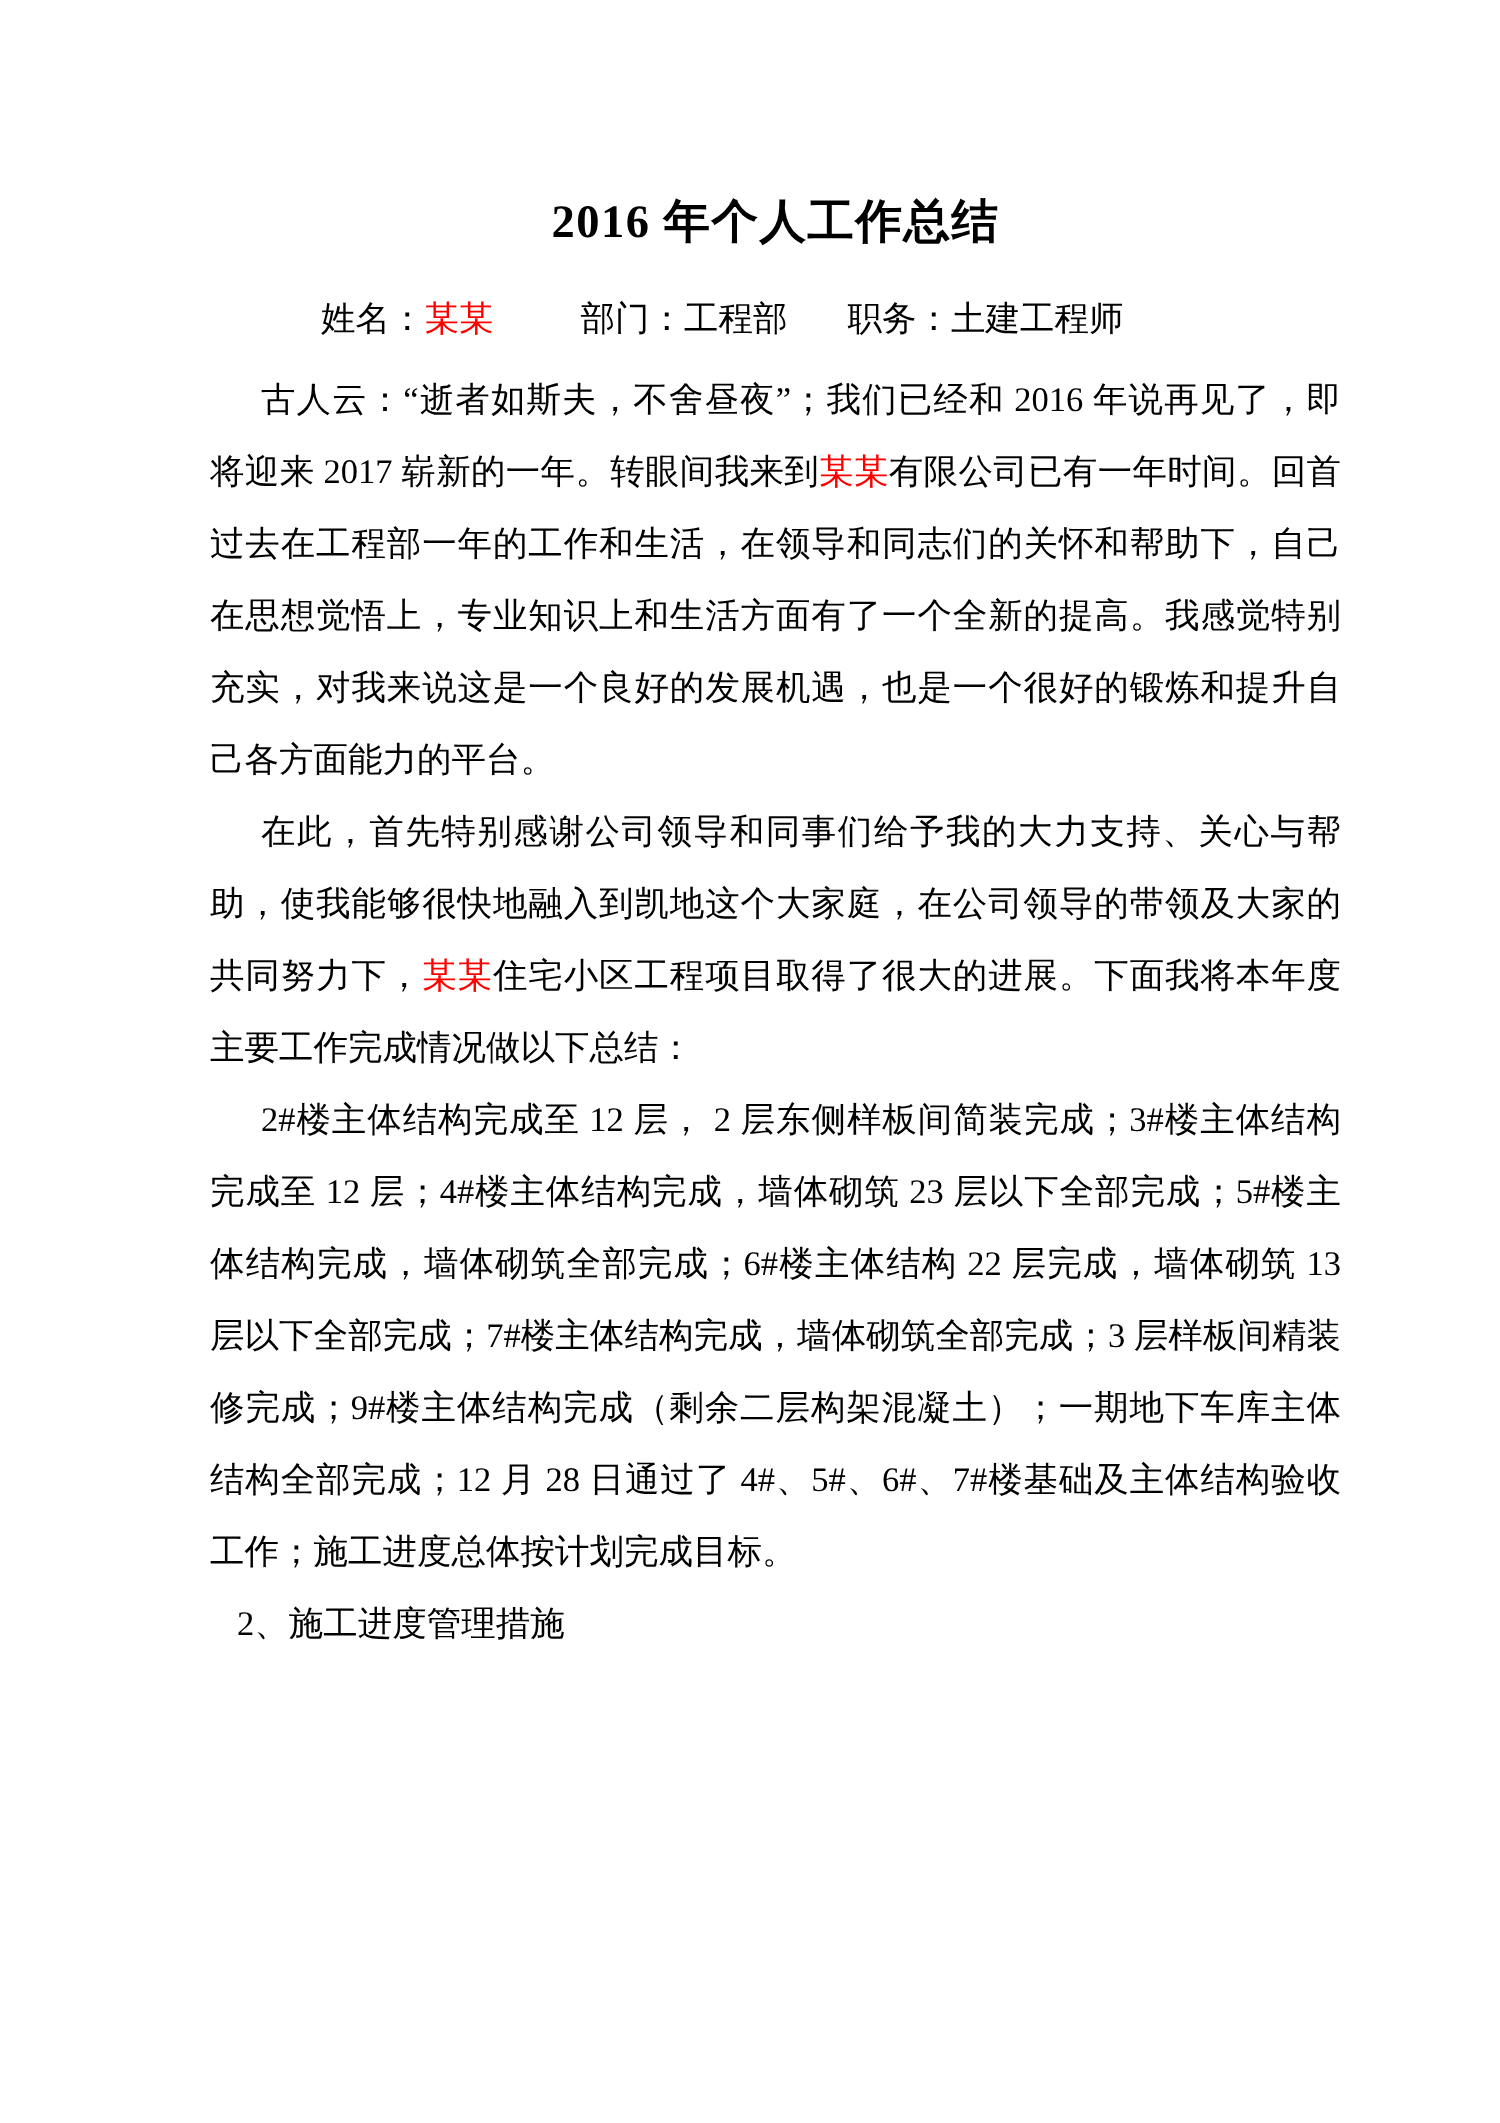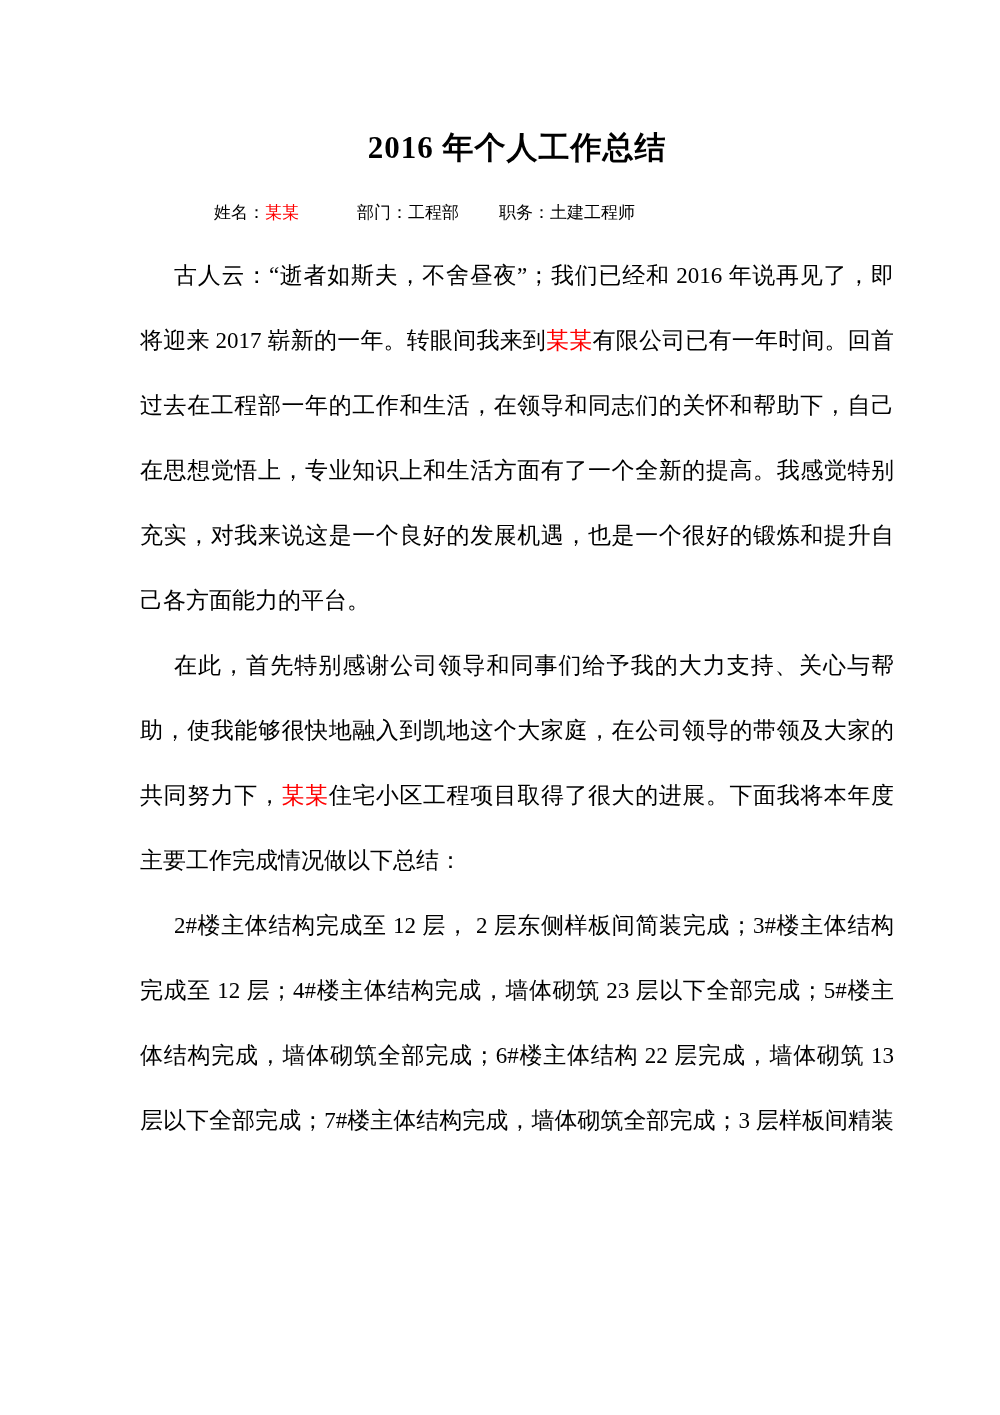--- a/index.html
+++ b/index.html
@@ -25,31 +25,31 @@
     margin: 0;
     font-size: 31px;
     font-weight: 700;
     text-align: center;
     line-height: 44px;
     letter-spacing: 1px;
   }
   .meta {
     margin: 26px 0 0 0;
     padding-left: 74px;
-    font-size: 17px;
+    font-size: 23px;
     line-height: 34px;
     white-space: nowrap;
   }
   .gap { display: inline-block; height: 1px; vertical-align: baseline; }
   .gap1 { width: 58px; }
   .gap2 { width: 40px; }
   .doc-body {
     margin-top: 13px;
     font-size: 23px;
-    line-height: 65px;
+    line-height: 48px;
     text-align: justify;
     text-justify: inter-ideograph;
   }
   .para {
     margin: 0;
     text-indent: 34px;
   }
   .heading {
     margin: 0;
     text-indent: 18px;
@@ -68,16 +68,17 @@
   <div class="doc-body">
 
     <p class="para"><span>古人云：“逝者如斯夫，不舍昼夜”；我们已经和 2016 年说再见了，即将迎来 2017 崭新的一年。转眼间我来到</span><span style="color: rgb(255, 0, 0);">某某</span><span>有限公司已有一年时间。回首过去在工程部一年的工作和生活，在领导和同志们的关怀和帮助下，自己在思想觉悟上，专业知识上和生活方面有了一个全新的提高。我感觉特别充实，对我来说这是一个良好的发展机遇，也是一个很好的锻炼和提升自己各方面能力的平台。</span></p>
 
     <p class="para"><span>在此，首先特别感谢公司领导和同事们给予我的大力支持、关心与帮助，使我能够很快地融入到凯地这个大家庭，在公司领导的带领及大家的共同努力下，</span><span style="color: rgb(255, 0, 0);">某某</span><span>住宅小区工程项目取得了很大的进展。下面我将本年度主要工作完成情况做以下总结：</span></p>
 
 
 
     <p class="para"><span>2#楼主体结构完成至 12 层，  2 层东侧样板间简装完成；3#楼主体结构完成至 12 层；4#楼主体结构完成，墙体砌筑 23 层以下全部完成；5#楼主体结构完成，墙体砌筑全部完成；6#楼主体结构 22 层完成，墙体砌筑 13 层以下全部完成；7#楼主体结构完成，墙体砌筑全部完成；3 层样板间精装修完成；9#楼主体结构完成（剩余二层构架混凝土）；一期地下车库主体结构全部完成；12 月 28 日通过了 4#、5#、6#、7#楼基础及主体结构验收工作；施工进度总体按计划完成目标。</span></p>
 
+    <p class="heading">2、施工进度管理措施</p>
 
   </div>
 
 </div>
 
 </body></html>

